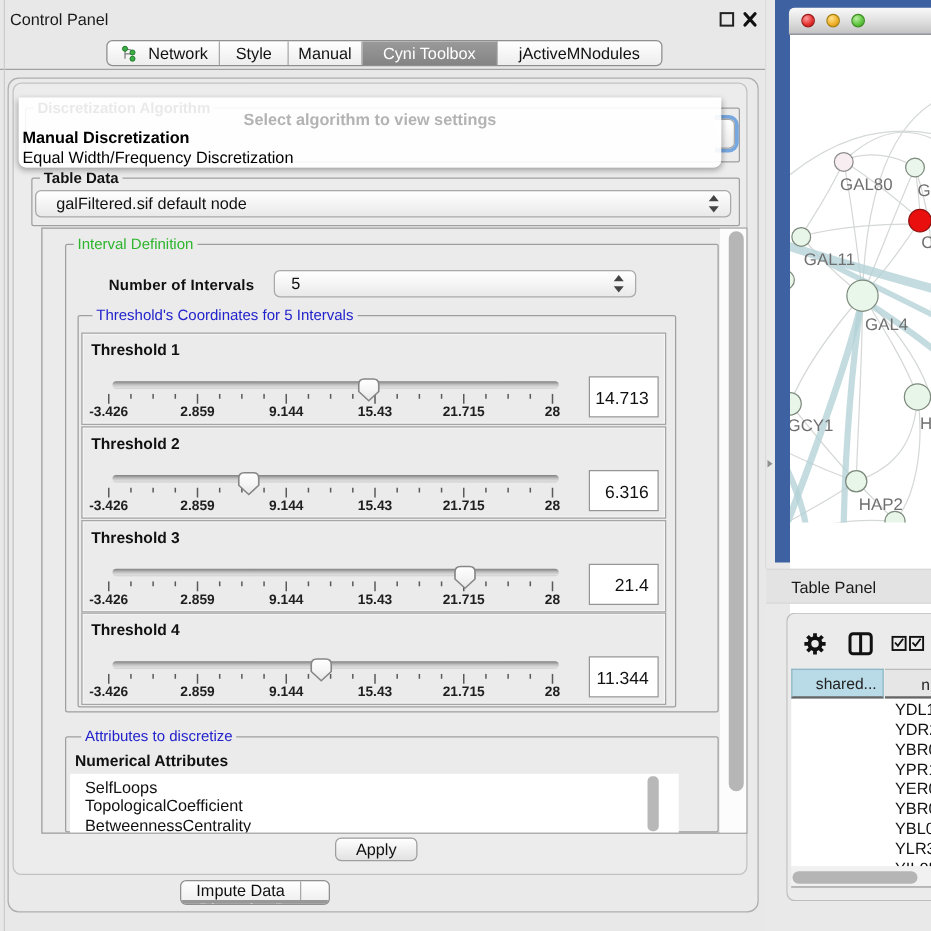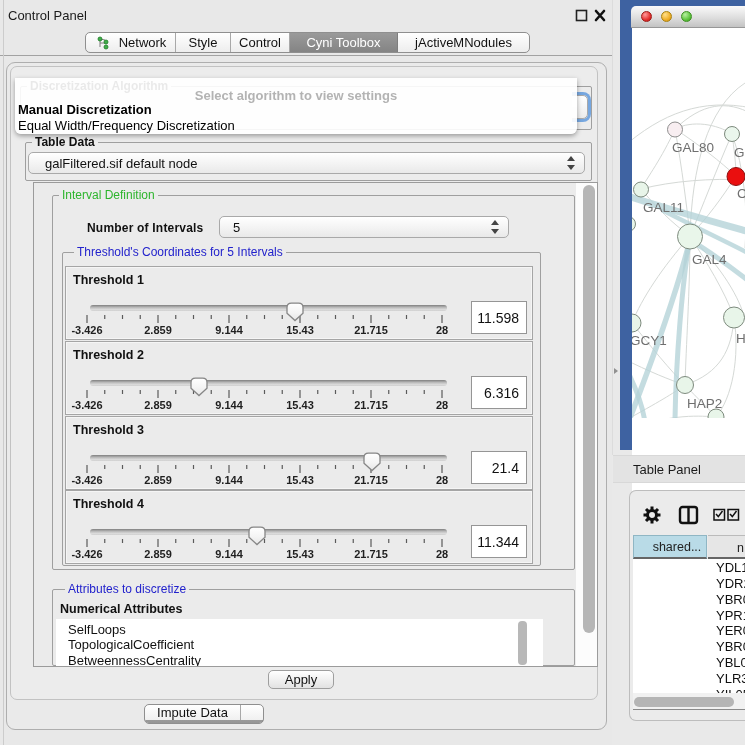--- a/index.html
+++ b/index.html
@@ -36,21 +36,21 @@
 
 <div class="seg" style="left:85px;top:32px;height:21px;">
   <div style="width:90px;padding:0 0 0 24px;position:relative;">
     <svg style="position:absolute;left:10px;top:3px;" width="14" height="15" viewBox="0 0 14 15">
       <path d="M4 3 L4 11 M4 7 L9 7 M4 3 L9 4" stroke="#7a7a7a" stroke-width="1" fill="none"></path>
       <circle cx="4" cy="3" r="2" fill="#3fae49" stroke="#1d7b26" stroke-width=".8"></circle>
       <circle cx="10" cy="6" r="2" fill="#3fae49" stroke="#1d7b26" stroke-width=".8"></circle>
       <circle cx="10" cy="11" r="2" fill="#3fae49" stroke="#1d7b26" stroke-width=".8"></circle>
     </svg>Network</div>
   <div style="width:55px;padding:0;">Style</div>
-  <div style="width:59px;padding:0;">Control</div>
+  <div style="width:59px;padding:0;">Manual</div>
   <div class="sel" style="width:108px;padding:0;">Cyni Toolbox</div>
   <div style="width:131px;padding:0;">jActiveMNodules</div>
 </div>
 <div class="abs" style="left:0;top:55px;width:612px;height:1px;background:#a2a2a2;"></div>
 
 <div class="abs" style="left:3px;top:0;width:1px;height:745px;background:#cccccc;"></div>
 <div class="abs" style="left:6px;top:62px;width:601px;height:668px;border:1px solid #aeaeae;border-radius:9px;background:#eaeaea;"></div>
 <div class="abs" style="left:10px;top:66px;width:588px;height:634px;border:1px solid #c2c2c2;border-radius:7px;background:#ececec;"></div>
 
 <div class="grp" style="left:20px;top:86px;width:572px;height:44px;">
@@ -128,21 +128,21 @@
         <path d="M1 11.2 L1 5.6 Q1 1.2 5.4 1.2 L12.6 1.2 Q17 1.2 17 5.6 L17 11.2 L9 18.6 Z" fill="url(#tg0)" stroke="#868686" stroke-width="1.3"></path>
         <defs>
           <linearGradient id="tg0" x1="0" y1="0" x2="0" y2="1">
         <stop offset="0" stop-color="#ffffff"></stop>
             <stop offset=".55" stop-color="#f4f4f4"></stop>
             <stop offset="1" stop-color="#e6e6e6"></stop>
         </linearGradient>
         </defs>
       </svg>
       <div class="vbox">
-        <span>11.598</span>
+        <span>14.713</span>
       </div>
     </div>
     <div class="tpanel" style="top:341px;">
       <div class="thead">Threshold 2</div>
       <div class="track"></div>
       <svg style="position:absolute;left:0;top:48px;" width="468" height="12" viewBox="0 0 468 12">
         <line x1="21" y1="0" x2="21" y2="8" stroke="#5a5a5a" stroke-width="1.2"></line>
         <line x1="38.75" y1="0" x2="38.75" y2="4" stroke="#5a5a5a" stroke-width="1.2"></line>
         <line x1="56.5" y1="0" x2="56.5" y2="4" stroke="#5a5a5a" stroke-width="1.2"></line>
         <line x1="74.25" y1="0" x2="74.25" y2="4" stroke="#5a5a5a" stroke-width="1.2"></line>

